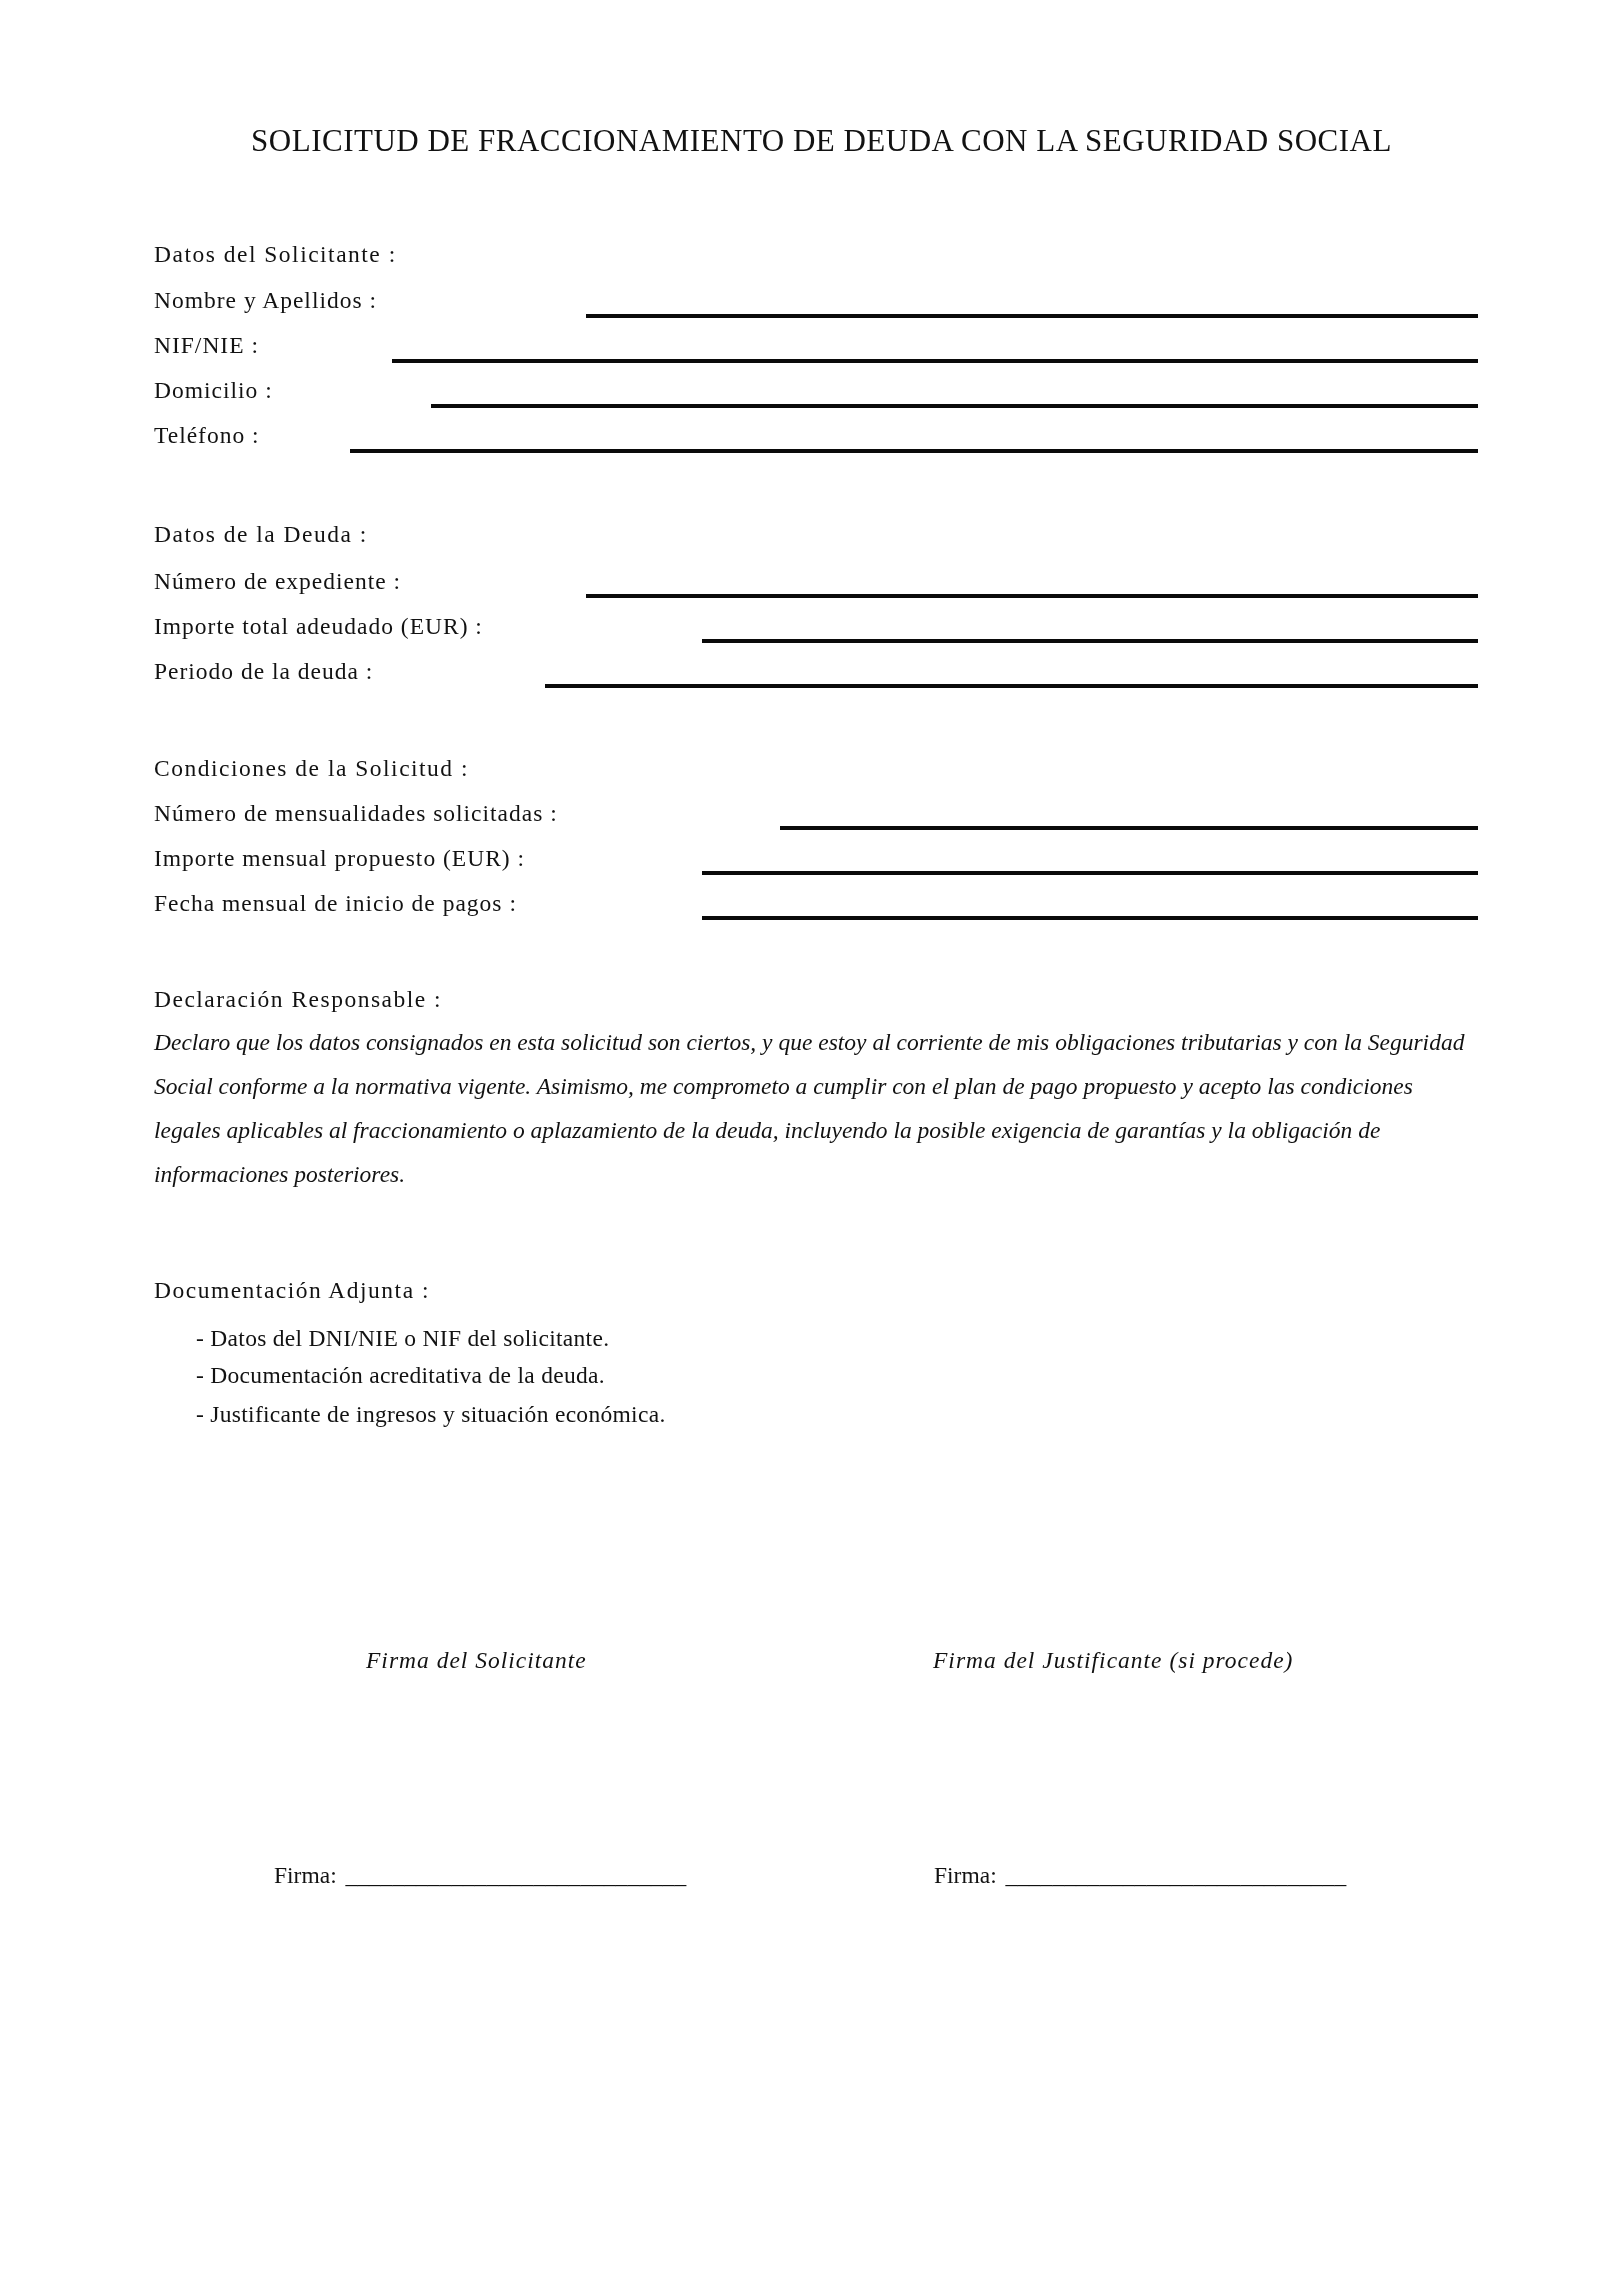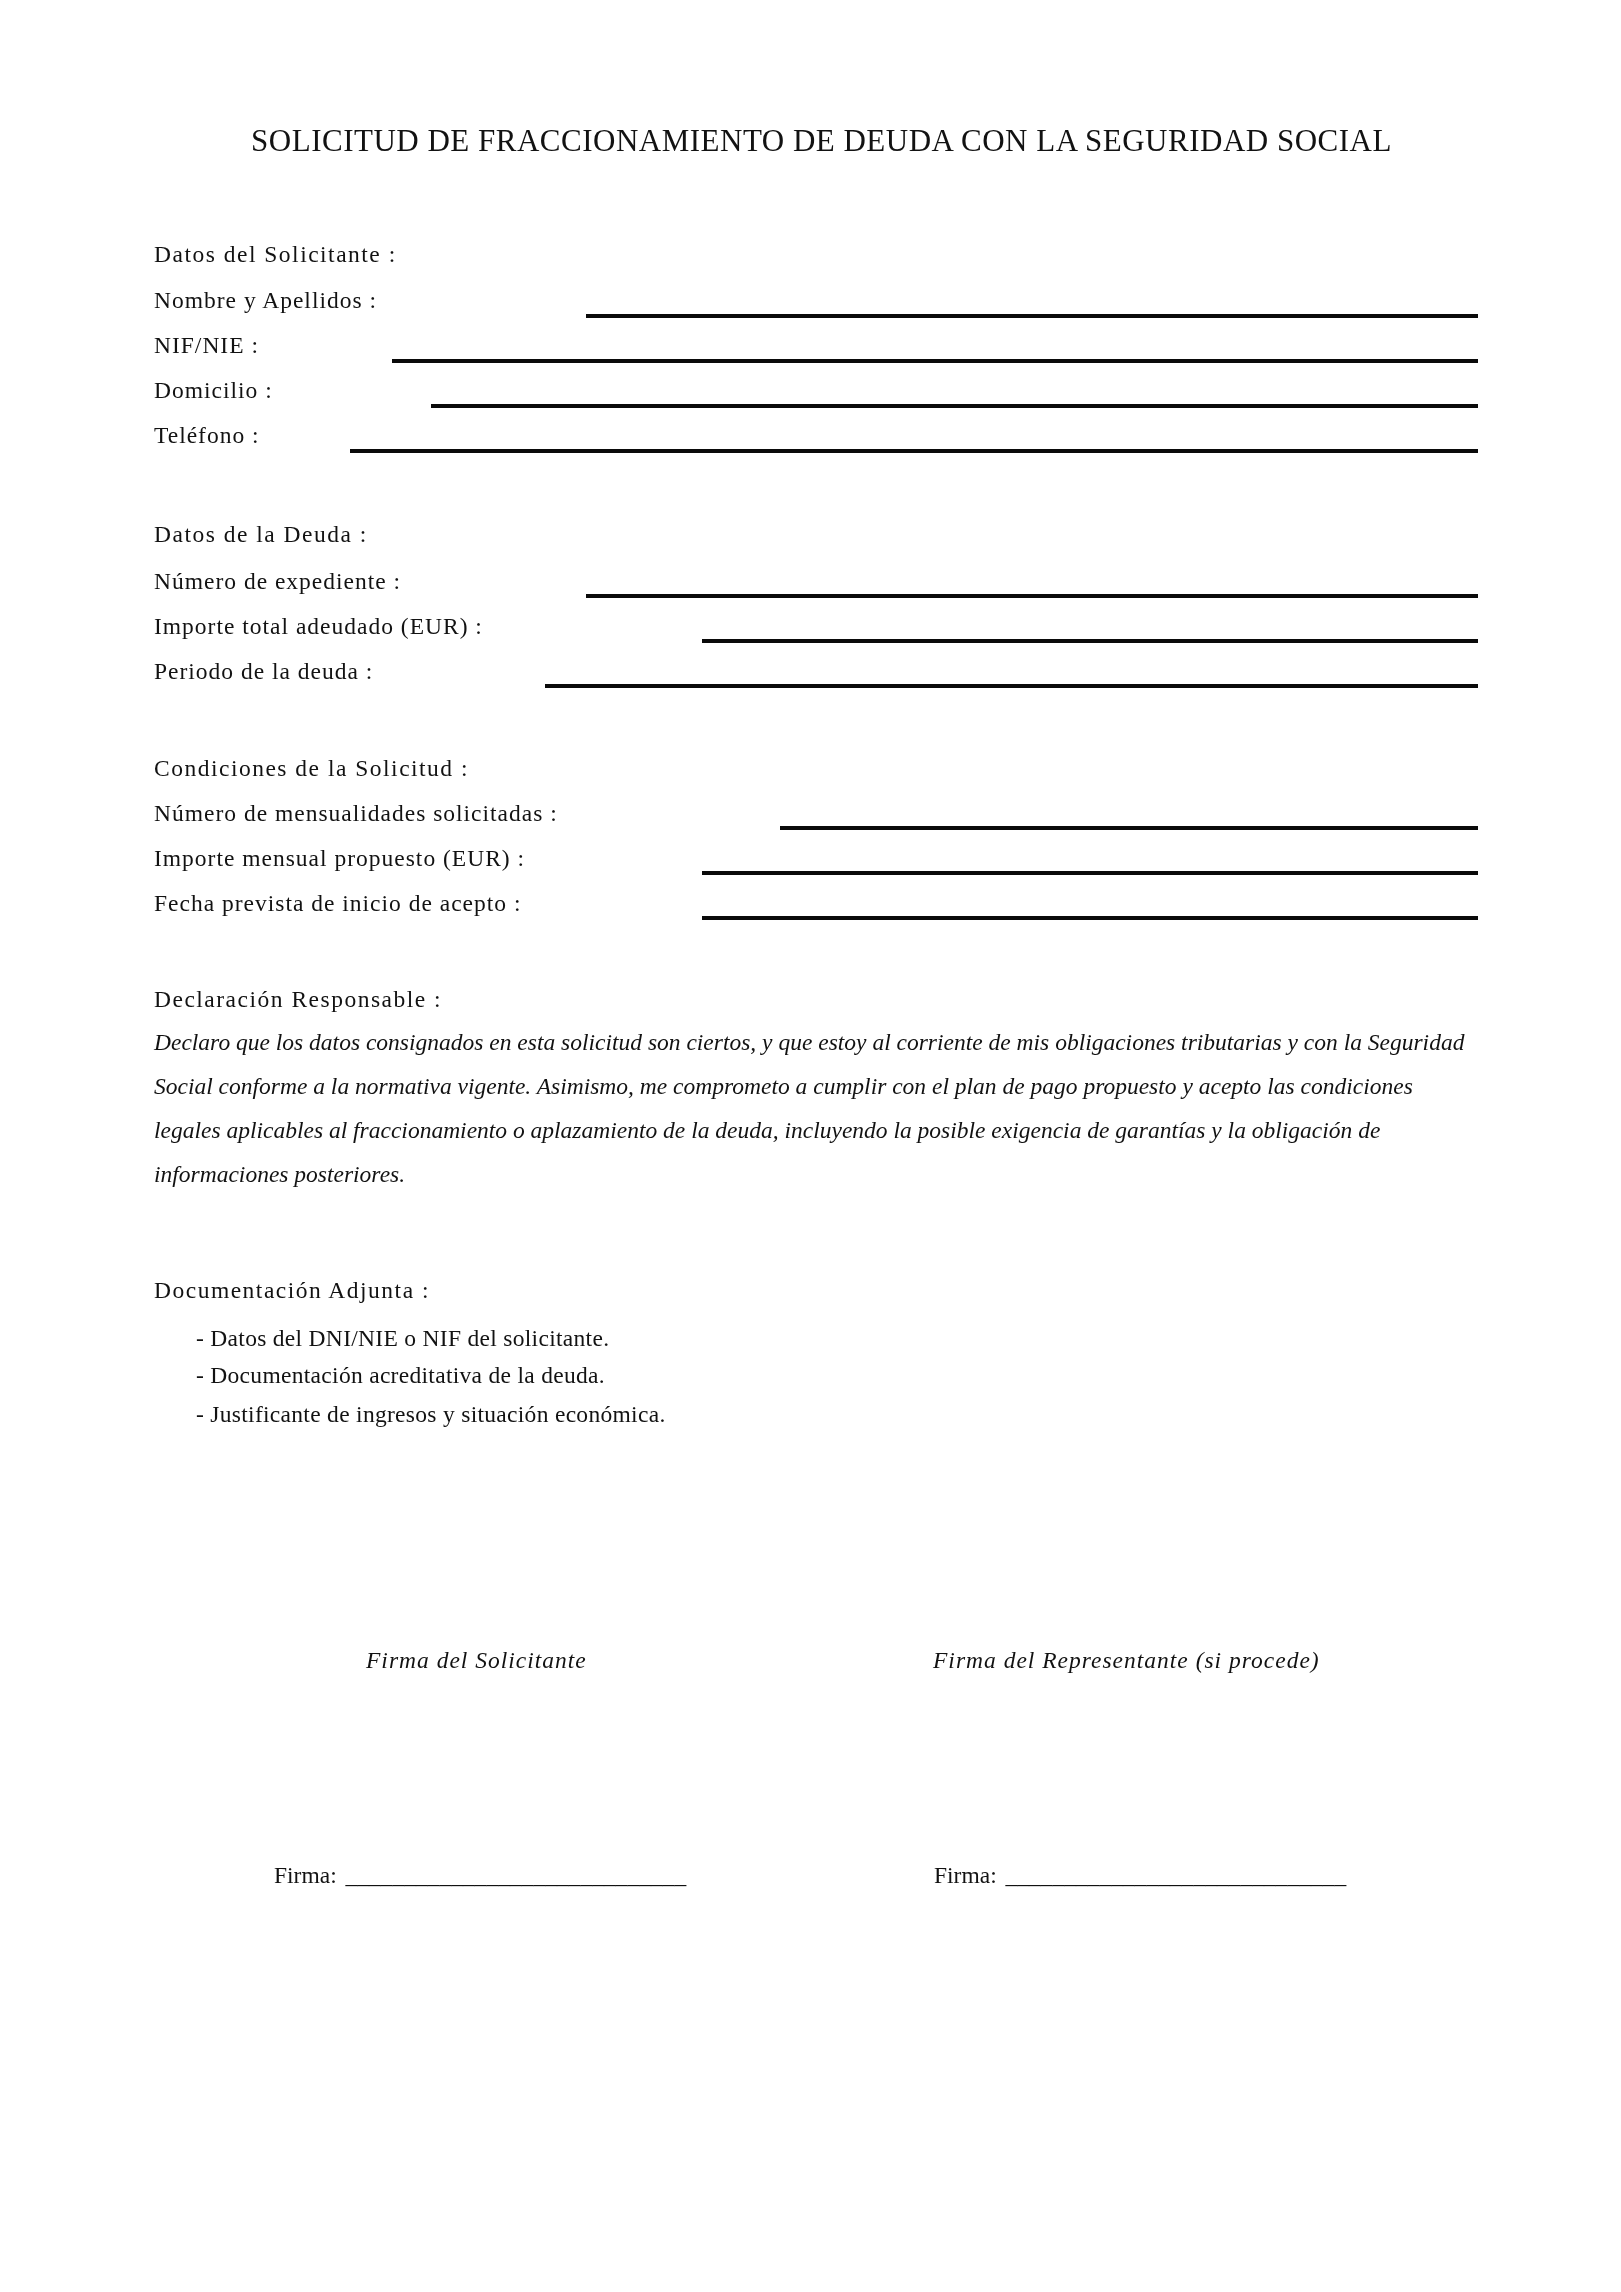--- a/index.html
+++ b/index.html
@@ -110,33 +110,33 @@
   <div class="field-line" style="top:684px; left:545px; width:933px"></div>
 
   <div class="sec-heading" style="top:755px">Condiciones de la Solicitud :</div>
 
   <div class="field-label" style="top:800px">Número de mensualidades solicitadas :</div>
   <div class="field-line" style="top:826px; left:780px; width:698px"></div>
 
   <div class="field-label" style="top:845px">Importe mensual propuesto (EUR) :</div>
   <div class="field-line" style="top:871px; left:702px; width:776px"></div>
 
-  <div class="field-label" style="top:890px">Fecha prevista de inicio de acepto :</div>
+  <div class="field-label" style="top:890px">Fecha mensual de inicio de pagos :</div>
   <div class="field-line" style="top:916px; left:702px; width:776px"></div>
 
   <div class="sec-heading" style="top:986px">Declaración Responsable :</div>
   <div class="para">Declaro que los datos consignados en esta solicitud son ciertos, y que estoy al corriente de mis obligaciones tributarias y con la Seguridad Social conforme a la normativa vigente. Asimismo, me comprometo a cumplir con el plan de pago propuesto y acepto las condiciones legales aplicables al fraccionamiento o aplazamiento de la deuda, incluyendo la posible exigencia de garantías y la obligación de informaciones posteriores.</div>
 
   <div class="sec-heading" style="top:1277px">Documentación Adjunta :</div>
   <div class="attach-item" style="top:1325px">- Datos del DNI/NIE o NIF del solicitante.</div>
   <div class="attach-item" style="top:1362px">- Documentación acreditativa de la deuda.</div>
   <div class="attach-item" style="top:1401px">- Justificante de ingresos y situación económica.</div>
 
   <div class="sig-heading" style="left:366px">Firma del Solicitante</div>
-  <div class="sig-heading" style="left:933px">Firma del Representante (si procede)</div>
+  <div class="sig-heading" style="left:933px">Firma del Justificante (si procede)</div>
 
   <div class="sig-row" style="left:274px">
     <span>Firma:</span><span class="sig-line">_____________________________</span>
   </div>
   <div class="sig-row" style="left:934px">
     <span>Firma:</span><span class="sig-line">_____________________________</span>
   </div>
 
 </div>
 

